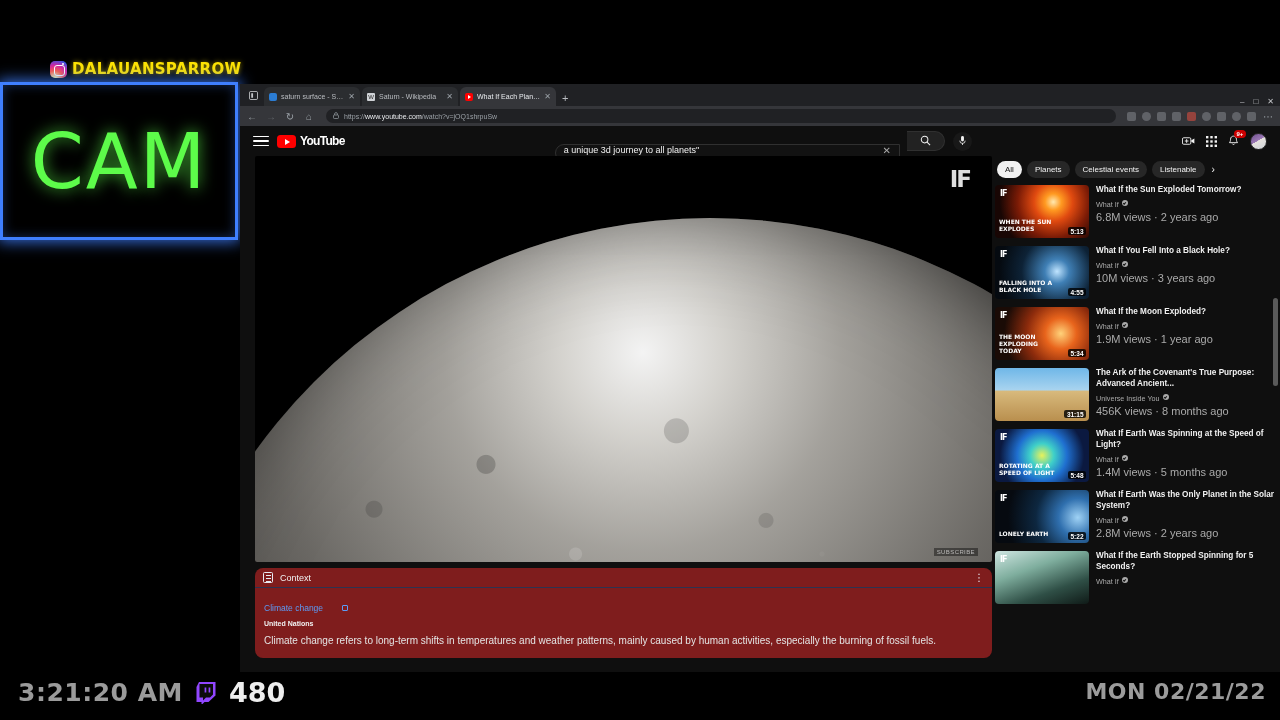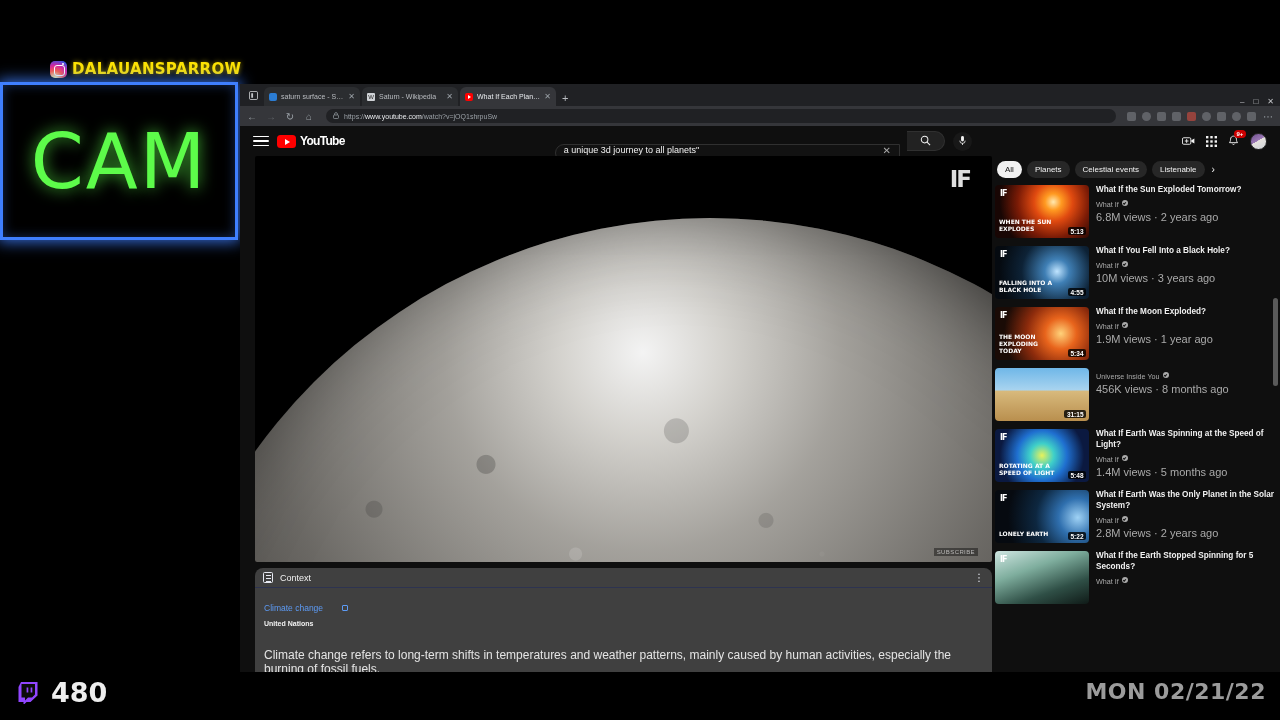--- a/index.html
+++ b/index.html
@@ -182,36 +182,36 @@
   }
   .if-watermark {
     position:absolute; right:22px; top:10px; color:#f2f2f2;
     font-family:"DejaVu Sans", sans-serif; font-weight:bold; font-size:23px;
     letter-spacing:-2px; opacity:.92;
   }
   .sub-cc {
     position:absolute; right:14px; bottom:6px; font-size:6px; color:#cfcfcf;
     background:rgba(0,0,0,.55); padding:1px 3px; letter-spacing:.4px; opacity:.75;
   }
-  .ctxpanel { width:737px; margin-top:6px; background:#404040; border-radius:8px; overflow:hidden; }
+  .ctxpanel { width:737px; margin-top:6px; background:#7f1d1d; border-radius:8px; overflow:hidden; }
   .ctxhead {
     height:20px; display:flex; align-items:center; gap:7px; padding:0 8px;
     border-bottom:1px solid #2d3350;
   }
   .ctx-doc-icon {
     width:10px; height:11px; border:1px solid #e8eaf3; border-radius:1.5px; position:relative;
   }
   .ctx-doc-icon::before{content:""; position:absolute; left:2px; top:2px; width:5px; height:1px; background:#e8eaf3; box-shadow:0 3px 0 #e8eaf3, 0 6px 0 #e8eaf3;}
   .ctx-title { color:#f1f1f1; font-size:9px; }
   .ctx-kebab { margin-left:auto; color:#e8eaf3; font-size:10px; letter-spacing:0; line-height:6px; }
   .ctxbody { padding:9px 9px 11px 9px; }
   .ctx-link { color:#5d9bf5; font-size:8.5px; display:inline-flex; align-items:center; gap:19px; }
   .ext-ico { width:6px; height:6px; border:1px solid #5d9bf5; border-radius:1px; position:relative; }
   .ctx-source { color:#f1f1f1; font-size:7px; font-weight:bold; margin-top:5px; }
-  .ctx-desc { color:#e4e4e4; font-size:12px; margin-top:21px; line-height:1.2; }
+  .ctx-desc { color:#e4e4e4; font-size:10px; margin-top:8px; line-height:1.2; }
 
   
   .rightcol { width:291px; padding-left:6px; position:relative; }
   .chiprow { display:flex; align-items:center; gap:5px; height:26px; padding-left:2px; overflow:hidden; }
   .chip {
     height:17px; padding:0 8px; border-radius:9px; background:#272727; color:#f1f1f1;
     font-size:8px; display:flex; align-items:center; white-space:nowrap;
   }
   .chip.sel { background:#f1f1f1; color:#0f0f0f; }
   .chip-next { color:#f1f1f1; font-size:10px; margin-left:2px; }
@@ -490,20 +490,21 @@
                   </div>
                 <div class="recviews"><span>1.9M views</span> · <span>1 year ago</span></div>
               </div>
             </div>
 
             <div class="rec">
               <div class="thumb art-ark">
                 <span class="dur">31:15</span>
               </div>
               <div class="recmeta">
+                <div class="rectitle">The Ark of the Covenant's True Purpose: Advanced Ancient...</div>
                 <div class="recchan">
                     <span>Universe Inside You</span>
                     <span class="verified"></span>
                   </div>
                 <div class="recviews"><span>456K views</span> · <span>8 months ago</span></div>
               </div>
             </div>
 
 
             <div class="rec">
@@ -556,20 +557,21 @@
             <div class="scrollthumb"></div>
           </div>
         </div>
 
       </div>
     </div>
   </div>
 
   <div class="bottombar">
     <div class="bb-left">
+      <span class="bb-clock">3:21:20 AM</span>
       <span class="twitch-icon">
         <svg width="20" height="22" viewBox="0 0 20 22">
             <path d="M3 0 0.5 5v15h5v3l3-3h4l7-6.5V0z" fill="#9146FF"></path>
             <path d="M17 12.5 14 15.5h-4l-3 3v-3H3.5V2H17z" fill="#0b0b0b"></path>
             <rect x="8.6" y="5.5" width="1.7" height="5" fill="#9146FF"></rect>
             <rect x="12.6" y="5.5" width="1.7" height="5" fill="#9146FF"></rect>
           </svg>
       </span>
       <span class="bb-count">480</span>
     </div>

